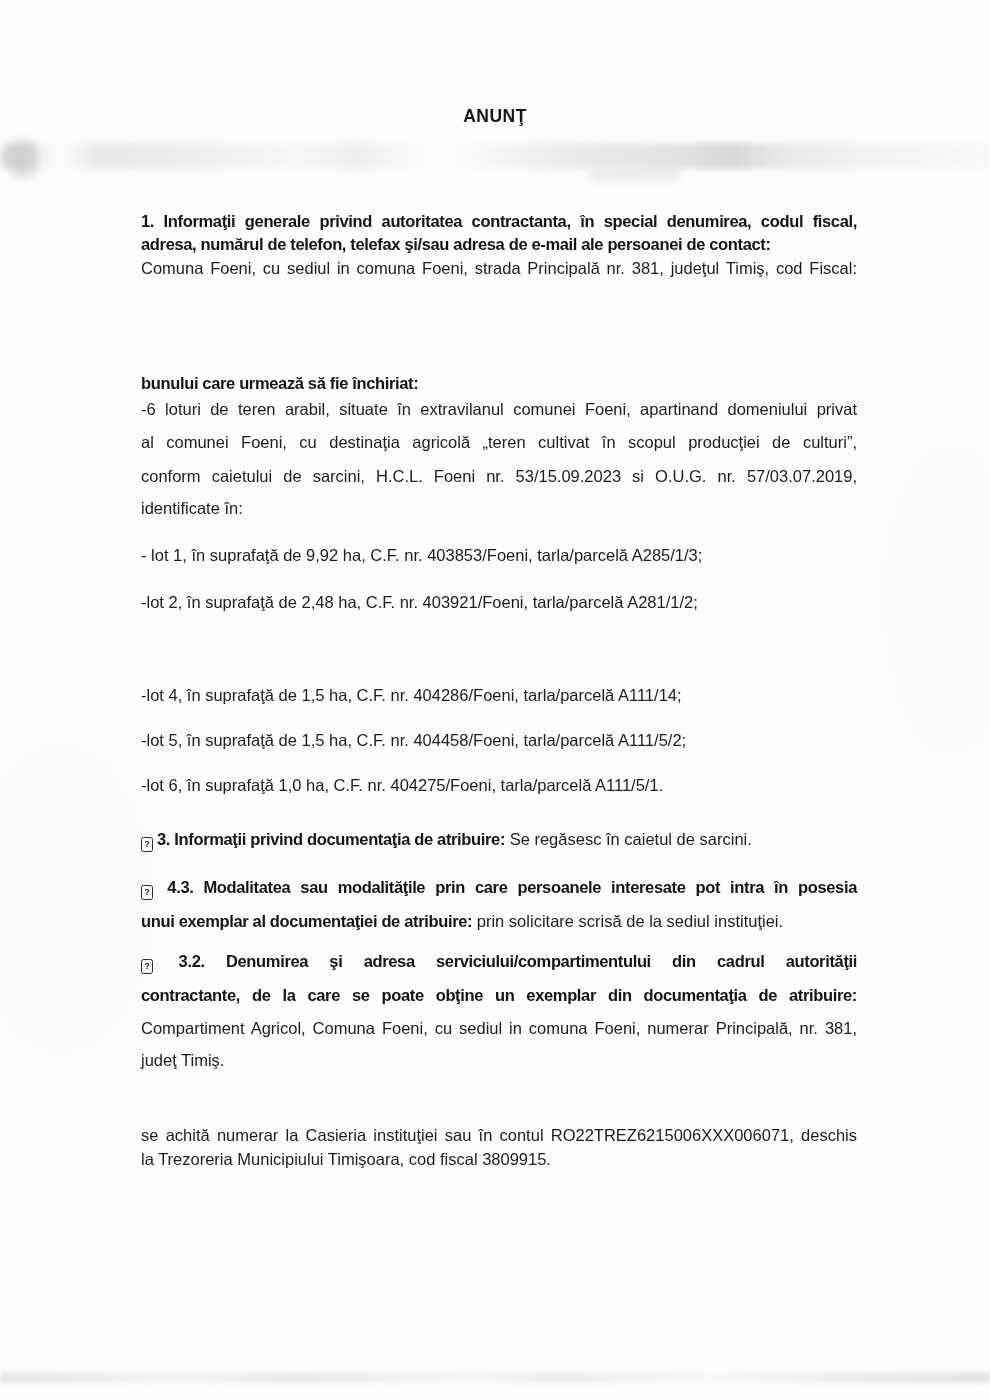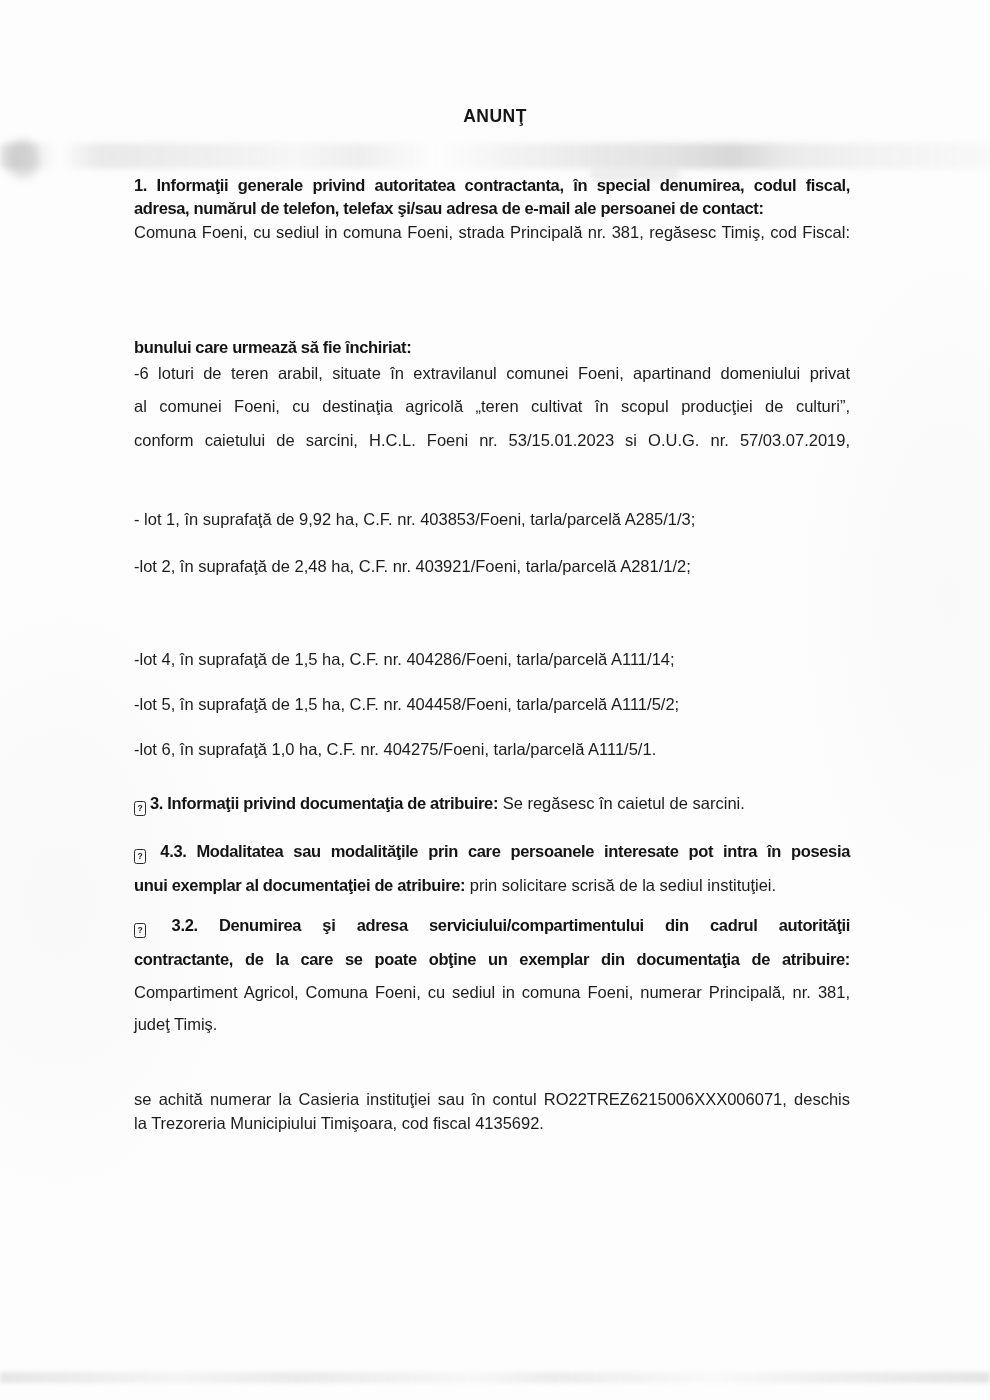--- a/index.html
+++ b/index.html
@@ -54,24 +54,25 @@
   .bottom-band {
     position: absolute; top: 1372px; left: 0; width: 990px; height: 11px;
     background: linear-gradient(90deg,
       rgba(150,150,150,0.22), rgba(170,170,170,0.10) 18%,
       rgba(150,150,150,0.18) 30%, rgba(180,180,180,0.08) 48%,
       rgba(150,150,150,0.16) 56%, rgba(190,190,190,0.06) 72%,
       rgba(150,150,150,0.14) 84%, rgba(140,140,140,0.22));
     filter: blur(2px);
   }
   .line {
-    position: absolute; left: 134px; width: 716px;
+    position: absolute; left: 141px; width: 716px;
     font-size: 16.5px; line-height: 23px;
     white-space: nowrap;
     color: #1c1c1c;
+    margin-top: 36px;
   }
   .line.j { text-align: justify; text-align-last: justify; }
   .b, .line.hb { font-weight: bold; letter-spacing: -0.35px; color: #141414; }
   .tofu {
     display: inline-block;
     width: 12px; height: 15px;
     border: 1.7px solid #2a2a2a; border-radius: 2.5px;
     font-size: 8.5px; font-weight: bold; line-height: 12px;
     text-align: center; text-align-last: center;
     vertical-align: -2px;
@@ -85,26 +86,27 @@
 <div class="page">
 
   <div class="doc-title">ANUNŢ</div>
 
   <div class="ghost-band"></div>
   <div class="ghost-spot"></div>
   <div class="ghost-sub"></div>
 
   <div class="line hb j" style="top:174px">1. Informaţii generale privind autoritatea contractanta, în special denumirea, codul fiscal,</div>
   <div class="line hb" style="top:197px">adresa, numărul de telefon, telefax şi/sau adresa de e-mail ale persoanei de contact:</div>
-  <div class="line j" style="top:221px">Comuna Foeni, cu sediul in comuna Foeni, strada Principală nr. 381, regăsesc Timiş, cod Fiscal:</div>
+  <div class="line j" style="top:221px">Comuna Foeni, cu sediul in comuna Foeni, strada Principală nr. 381, judeţul Timiş, cod Fiscal:</div>
 
   <div class="line hb" style="top:336px">bunului care urmează să fie închiriat:</div>
   <div class="line j" style="top:362px">-6 loturi de teren arabil, situate în extravilanul comunei Foeni, apartinand domeniului privat</div>
   <div class="line j" style="top:395px">al comunei Foeni, cu destinaţia agricolă „teren cultivat în scopul producţiei de culturi”,</div>
-  <div class="line j" style="top:429px">conform caietului de sarcini, H.C.L. Foeni nr. 53/15.01.2023 si O.U.G. nr. 57/03.07.2019,</div>
+  <div class="line j" style="top:429px">conform caietului de sarcini, H.C.L. Foeni nr. 53/15.09.2023 si O.U.G. nr. 57/03.07.2019,</div>
+  <div class="line" style="top:461px">identificate în:</div>
 
   <div class="line" style="top:508px">- lot 1, în suprafaţă de 9,92 ha, C.F. nr. 403853/Foeni, tarla/parcelă A285/1/3;</div>
   <div class="line" style="top:555px">-lot 2, în suprafaţă de 2,48 ha, C.F. nr. 403921/Foeni, tarla/parcelă A281/1/2;</div>
   <div class="line" style="top:648px">-lot 4, în suprafaţă de 1,5 ha, C.F. nr. 404286/Foeni, tarla/parcelă A111/14;</div>
   <div class="line" style="top:693px">-lot 5, în suprafaţă de 1,5 ha, C.F. nr. 404458/Foeni, tarla/parcelă A111/5/2;</div>
   <div class="line" style="top:738px">-lot 6, în suprafaţă 1,0 ha, C.F. nr. 404275/Foeni, tarla/parcelă A111/5/1.</div>
 
   <div class="line" style="top:792px">
     <span class="tofu">?</span><span class="b">3. Informaţii privind documentaţia de atribuire:</span><span> Se regăsesc în caietul de sarcini.</span>
   </div>
@@ -117,16 +119,16 @@
   </div>
 
   <div class="line j" style="top:914px">
     <span class="tofu">?</span> <span class="b">3.2. Denumirea şi adresa serviciului/compartimentului din cadrul autorităţii</span>
   </div>
   <div class="line hb j" style="top:948px">contractante, de la care se poate obţine un exemplar din documentaţia de atribuire:</div>
   <div class="line j" style="top:981px">Compartiment Agricol, Comuna Foeni, cu sediul in comuna Foeni, numerar Principală, nr. 381,</div>
   <div class="line" style="top:1013px">judeţ Timiş.</div>
 
   <div class="line j" style="top:1088px">se achită numerar la Casieria instituţiei sau în contul RO22TREZ6215006XXX006071, deschis</div>
-  <div class="line" style="top:1112px">la Trezoreria Municipiului Timişoara, cod fiscal 4135692.</div>
+  <div class="line" style="top:1112px">la Trezoreria Municipiului Timişoara, cod fiscal 3809915.</div>
 
   <div class="bottom-band"></div>
 </div>
 
 </body></html>

